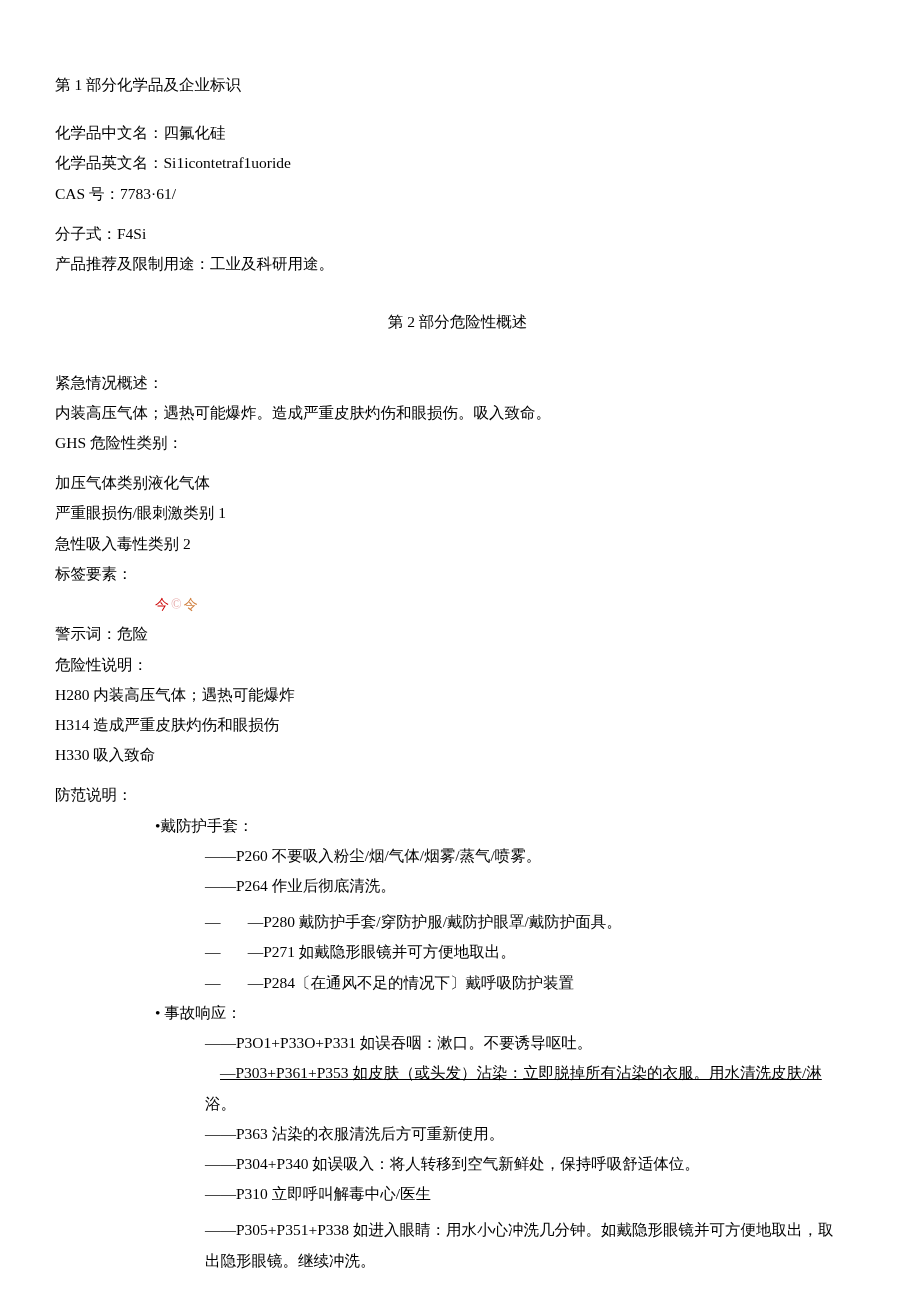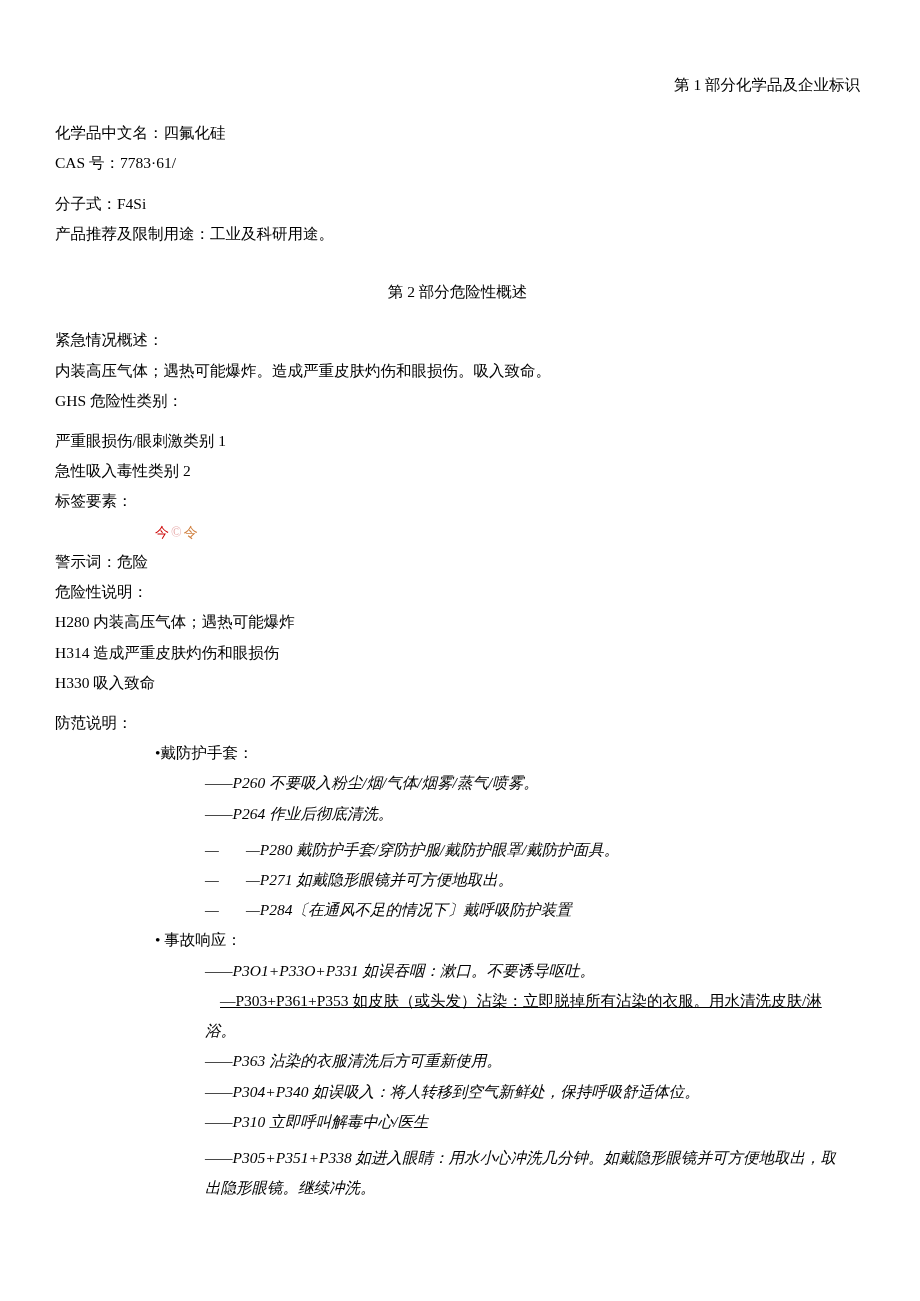--- a/index.html
+++ b/index.html
@@ -7,26 +7,26 @@
       font-size: 15.5px;
       line-height: 1.95;
       color: #000;
       background: #fff;
       margin: 0;
       padding: 70px 60px 40px 55px;
       width: 920px;
       box-sizing: border-box;
     }
     .section-title {
-      text-align: right;
+      text-align: left;
       margin: 0 0 18px 0;
     }
     .section-title-2 {
       text-align: center;
-      margin: 28px 0 18px 0;
+      margin: 28px 0 30px 0;
     }
     p {
       margin: 0;
     }
     .block {
       margin-bottom: 0;
     }
     .gap {
       margin-top: 10px;
     }
@@ -46,54 +46,55 @@
       color: #d08040;
     }
     .faint {
       color: #e8b0b0;
     }
     .indent-1 {
       padding-left: 100px;
     }
     .indent-2 {
       padding-left: 150px;
-      font-style: italic;
     }
     .indent-2b {
       padding-left: 165px;
       text-decoration: underline;
     }
     .spacer {
       height: 6px;
     }
   </style>
 </head>
 <body>
 
 
 
 <p class="section-title">第 1 部分化学品及企业标识</p>
 
 <div class="block">
   <p><span>化学品中文名：</span><span>四氟化硅</span></p>
+  <p><span>化学品英文名：</span><span>Si1icontetraf1uoride</span></p>
   <p><span>CAS 号：</span><span>7783·61/</span></p>
 </div>
 
 <div class="block gap">
   <p><span>分子式：</span><span>F4Si</span></p>
   <p><span>产品推荐及限制用途：</span><span>工业及科研用途。</span></p>
 </div>
 
 <p class="section-title-2">第 2 部分危险性概述</p>
 
 <p>紧急情况概述：</p>
 <p>内装高压气体；遇热可能爆炸。造成严重皮肤灼伤和眼损伤。吸入致命。</p>
 <p>GHS 危险性类别：</p>
 
 <div class="gap">
+  <p>加压气体类别液化气体</p>
   <p>严重眼损伤/眼刺激类别 1</p>
   <p>急性吸入毒性类别 2</p>
 </div>
 
 <p>标签要素：</p>
 
 <p class="pictograms">
   <span class="picto red">今</span><span class="picto faint">©</span><span class="picto orange">令</span>
 </p>
 

